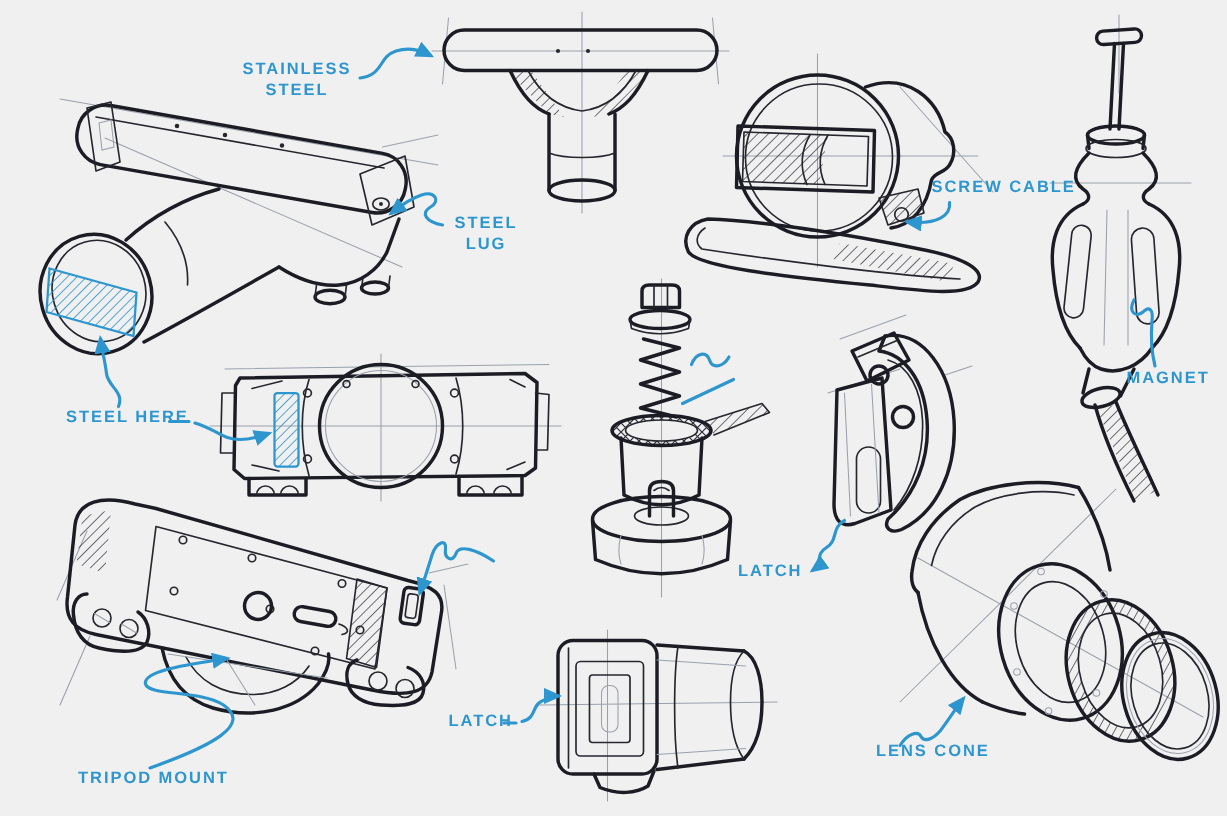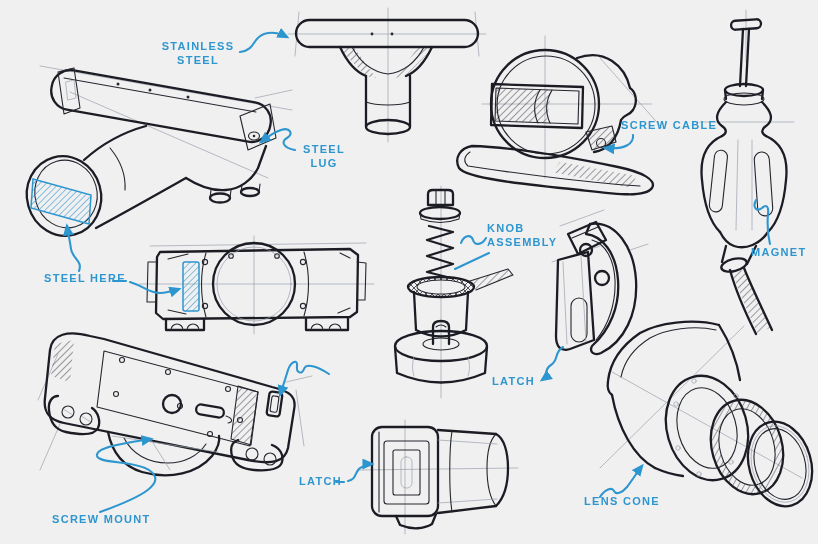--- a/index.html
+++ b/index.html
@@ -263,20 +263,18 @@
     <path class="lead" marker-end="url(#arr)" d="M600 497 C 605 489 612 487 614 491 C 616 495 622 493 627 487 C 633 479 638 471 642 466"></path>
   </g>
 </svg>
 
   <div class="label t-center" style="left:156px;top:39px;width:84px">STAINLESS
 STEEL</div>
   <div class="label t-center" style="left:297px;top:142px;width:54px">STEEL
 LUG</div>
   <div class="label" style="left:621px;top:118px">SCREW CABLE</div>
   <div class="label" style="left:751px;top:245px">MAGNET</div>
-  <div class="label" style="left:487px;top:221px">KNOB
-ASSEMBLY</div>
   <div class="label" style="left:44px;top:271px">STEEL HERE</div>
   <div class="label" style="left:492px;top:374px">LATCH</div>
   <div class="label" style="left:299px;top:474px">LATCH</div>
-  <div class="label" style="left:52px;top:512px">SCREW MOUNT</div>
+  <div class="label" style="left:52px;top:512px">TRIPOD MOUNT</div>
   <div class="label" style="left:584px;top:494px">LENS CONE</div>
 </div>
 
 </body></html>

